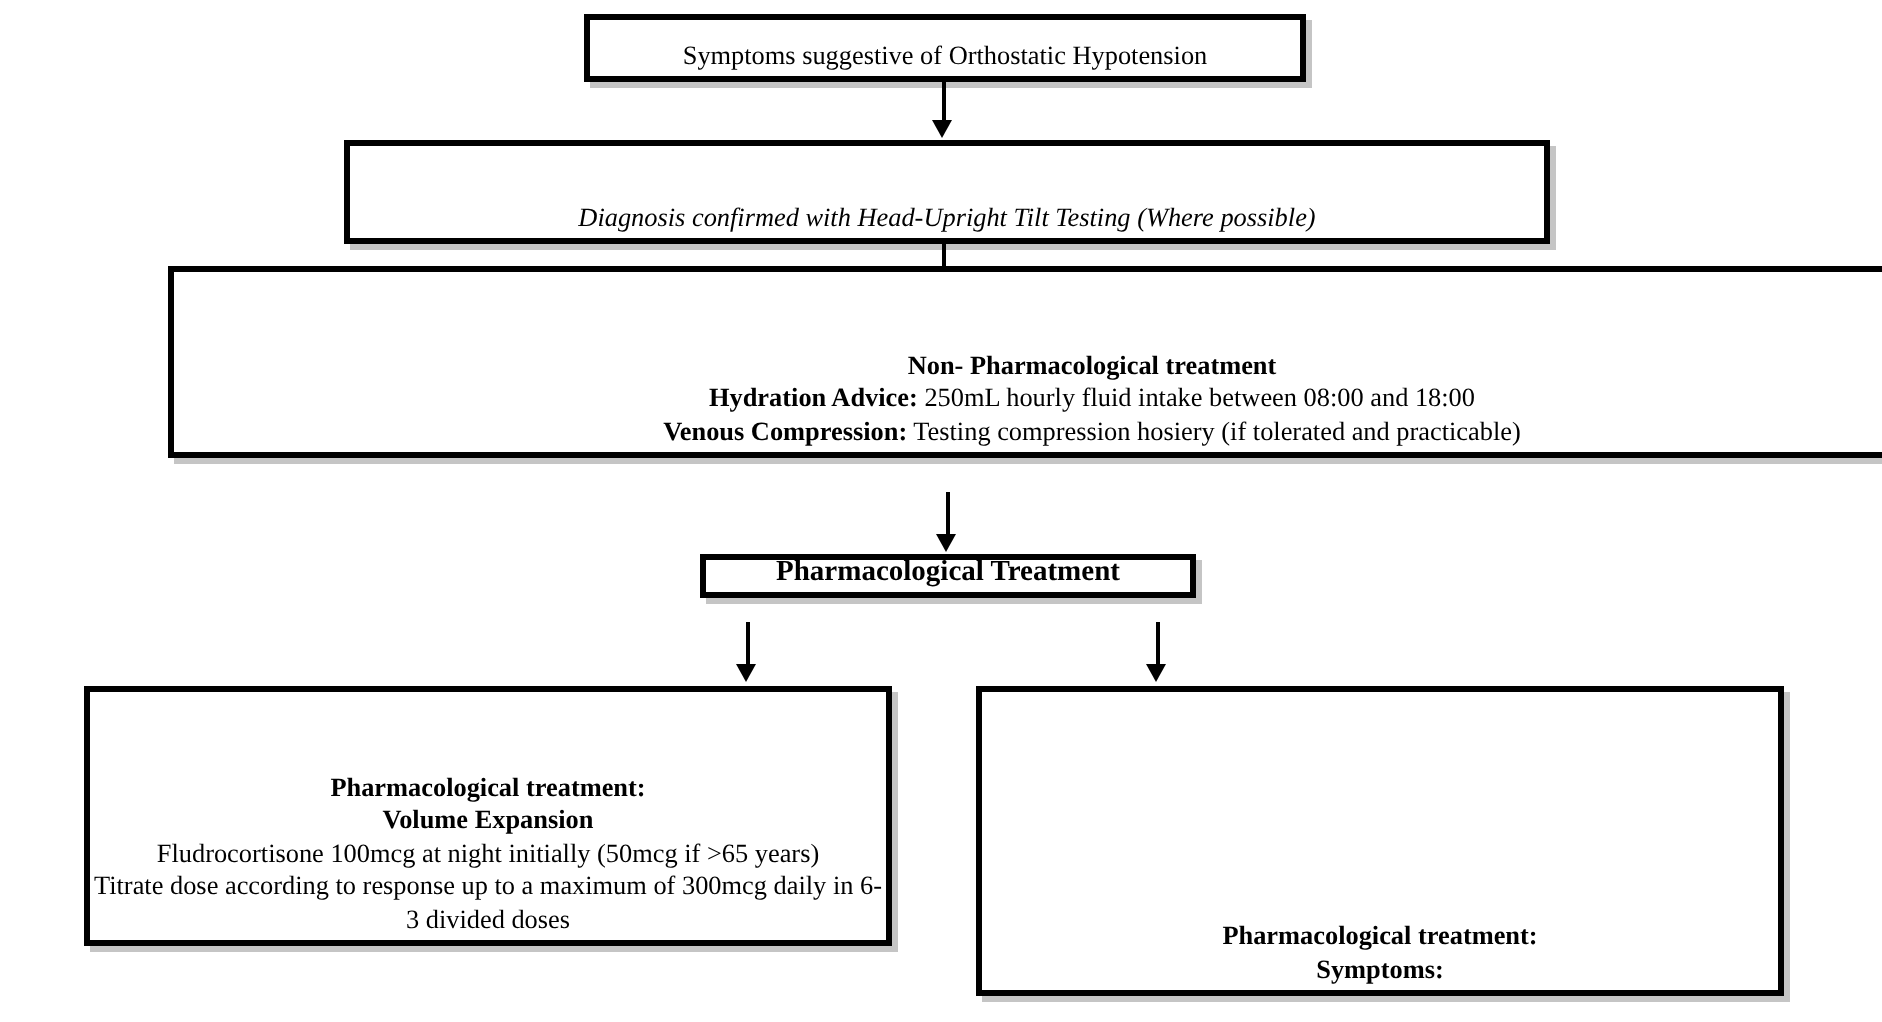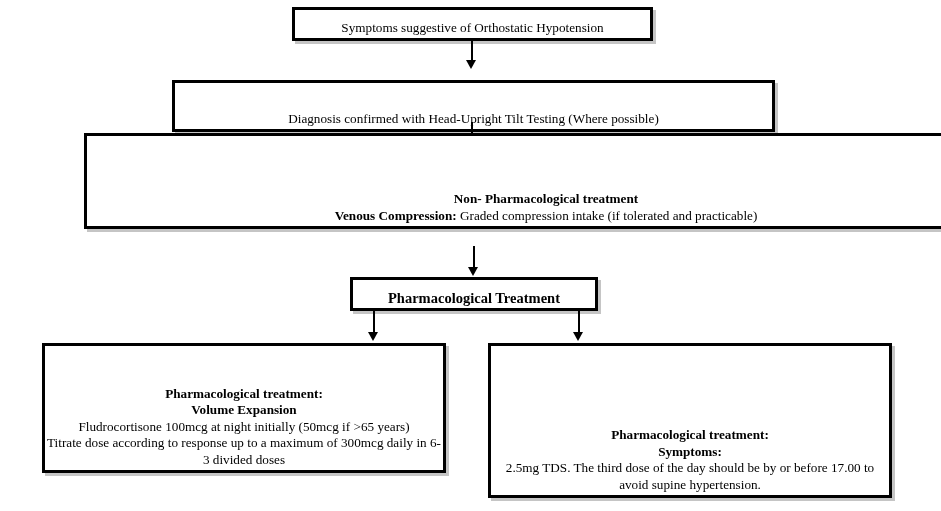--- a/index.html
+++ b/index.html
@@ -42,23 +42,23 @@
     display: block;
     white-space: nowrap;
   }
   .node .line.wrap {
     white-space: normal;
   }
   .bold { font-weight: bold; }
 
   
   #node-symptoms     { left: 292px; top:   7px; width: 361px; height:  34px; }
-  #node-diagnosis    { left: 172px; top:  80px; width: 603px; height:  52px; }
+  #node-diagnosis    { left: 172px; top:  70px; width: 603px; height:  52px; font-style: italic; }
   #node-nonpharm     { left:  84px; top: 133px; width: 924px; height:  96px; }
-  #node-pharm        { left: 350px; top: 277px; width: 248px; height:  34px;
+  #node-pharm        { left: 350px; top: 277px; width: 248px; height:  22px;
                        font-size: 14.5px; }
   #node-volume       { left:  42px; top: 343px; width: 404px; height: 130px; }
   #node-midodrine    { left: 488px; top: 343px; width: 404px; height: 155px; }
 
   
   .connector {
     position: absolute;
   }
   .stem {
     position: absolute;
@@ -112,21 +112,22 @@
     <span class="line">Diagnosis confirmed with Head-Upright Tilt Testing (Where possible)</span>
   </div>
 
   <div class="connector" id="arrow-2">
     <div class="stem"></div>
     <div class="arrowhead"></div>
   </div>
 
   <div class="node" id="node-nonpharm">
     <span class="line bold">Non- Pharmacological treatment</span>
-    <span class="line"><span class="bold">Venous Compression:</span><span> Graded compression intake (if tolerated and practicable)</span></span>
+    <span class="line"><span class="bold">Hydration Advice:</span><span> 250mL hourly fluid intake between 08:00 and 18:00</span></span>
+    <span class="line"><span class="bold">Venous Compression:</span><span> Testing compression hosiery (if tolerated and practicable)</span></span>
   </div>
 
   <div class="connector" id="arrow-3">
     <div class="stem"></div>
     <div class="arrowhead"></div>
   </div>
 
   <div class="node" id="node-pharm">
     <span class="line bold">Pharmacological Treatment</span>
   </div>
@@ -144,16 +145,15 @@
   <div class="node" id="node-volume">
     <span class="line bold">Pharmacological treatment:</span>
     <span class="line bold">Volume Expansion</span>
     <span class="line wrap">Fludrocortisone 100mcg at night initially (50mcg if &gt;65 years)</span>
     <span class="line wrap">Titrate dose according to response up to a maximum of 300mcg daily in 6-3 divided doses</span>
   </div>
 
   <div class="node" id="node-midodrine">
     <span class="line bold">Pharmacological treatment:</span>
     <span class="line bold">Symptoms:</span>
-    <span class="line wrap">2.5mg TDS. The third dose of the day should be by or before 17.00 to avoid supine hypertension.</span>
   </div>
 
 </div>
 
 </body></html>

